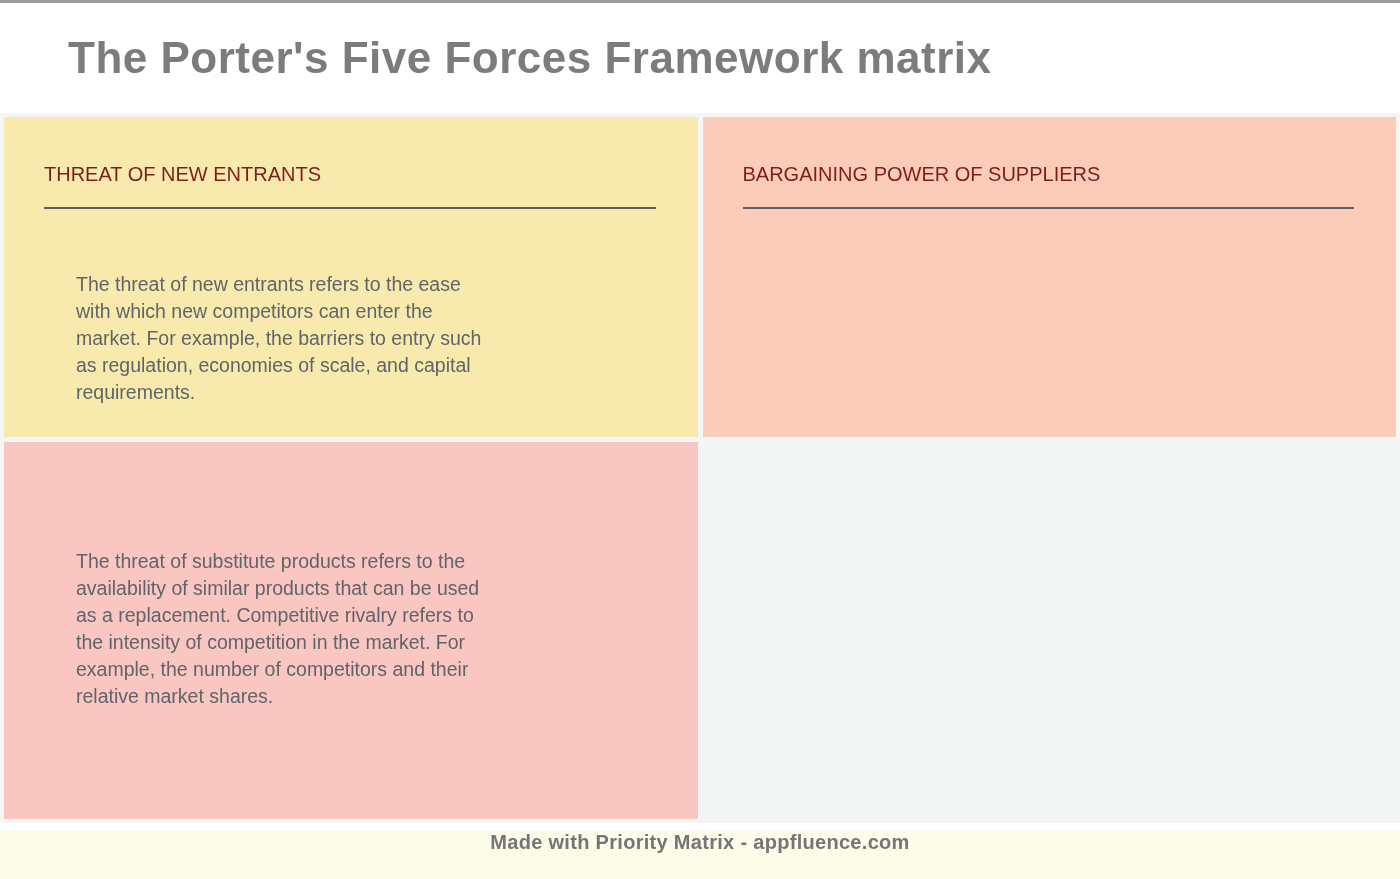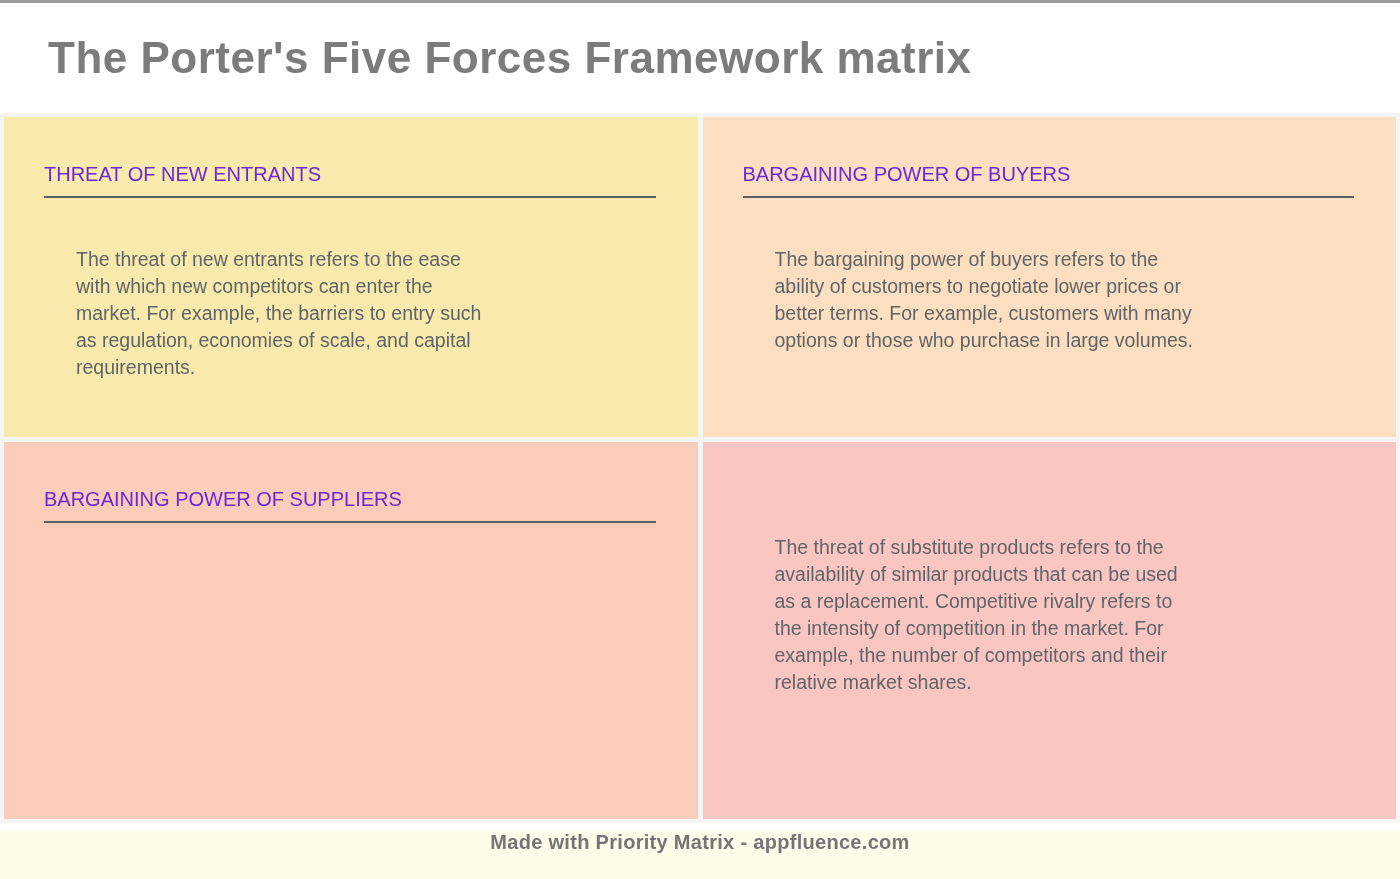--- a/index.html
+++ b/index.html
@@ -11,21 +11,21 @@
     height: 879px;
     background: #ffffff;
     border-top: 3px solid #9b9b9b;
     overflow: hidden;
   }
 
   .header {
     height: 110px;
     display: flex;
     align-items: center;
-    padding: 0 48px;
+    padding: 0 68px;
     background: #ffffff;
   }
   .page-title {
     font-size: 44px;
     font-weight: bold;
     color: #7c7c7c;
     letter-spacing: 0.5px;
     white-space: nowrap;
   }
 
@@ -39,28 +39,28 @@
     gap: 5px;
   }
 
   .quadrant {
     padding: 44px 42px 0 40px;
     overflow: hidden;
   }
   .q-title {
     font-size: 20px;
     font-weight: 400;
-    color: #6d28d9;
+    color: #7f1d1d;
     line-height: 26px;
-    padding-bottom: 9px;
+    padding-bottom: 20px;
     border-bottom: 2px solid #5d6165;
     white-space: pre-line;
   }
   .q-body {
-    margin: 48px 75px 0 32px;
+    margin: 62px 75px 0 32px;
     font-size: 19.5px;
     line-height: 27px;
     color: #616468;
     white-space: pre-line;
   }
 
   .footer {
     margin-top: 8px;
     height: 48px;
     background: #fcfce8;
@@ -88,27 +88,20 @@
 
     <div class="quadrant" style="background: rgb(248, 234, 173);">
       <div class="q-title">THREAT OF NEW ENTRANTS</div>
       <div class="q-body">The threat of new entrants refers to the ease
 with which new competitors can enter the
 market. For example, the barriers to entry such
 as regulation, economies of scale, and capital
 requirements.</div>
     </div>
 
-    <div class="quadrant" style="background: rgb(251, 223, 192);">
-      <div class="q-title">BARGAINING POWER OF BUYERS</div>
-      <div class="q-body">The bargaining power of buyers refers to the
-ability of customers to negotiate lower prices or
-better terms. For example, customers with many
-options or those who purchase in large volumes.</div>
-    </div>
 
     <div class="quadrant" style="background: rgb(251, 204, 185);">
       <div class="q-title">BARGAINING POWER OF SUPPLIERS</div>
     </div>
 
     <div class="quadrant" style="background: rgb(249, 198, 194);">
       <div class="q-body">The threat of substitute products refers to the
 availability of similar products that can be used
 as a replacement. Competitive rivalry refers to
 the intensity of competition in the market. For

